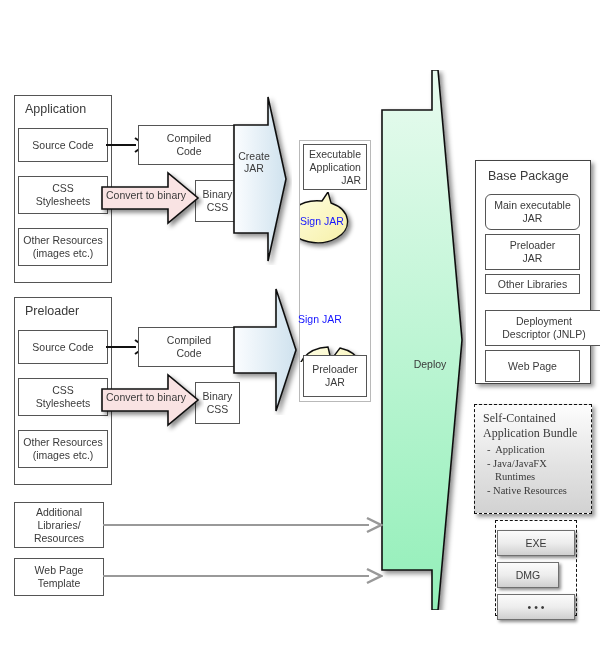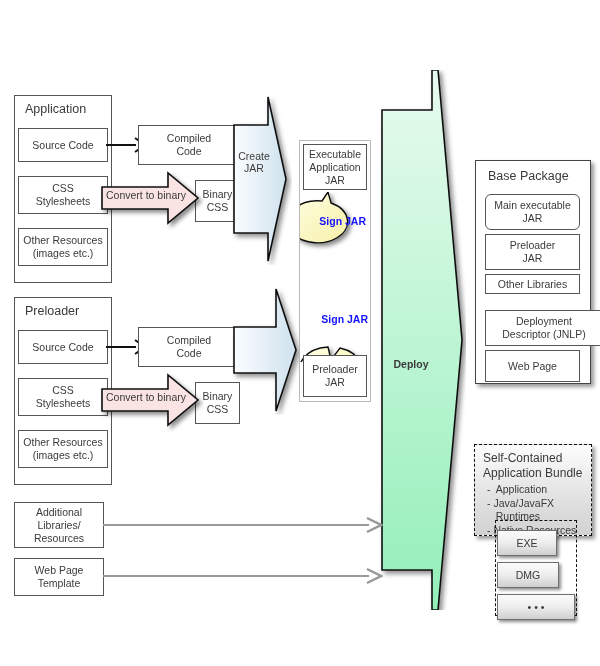--- a/index.html
+++ b/index.html
@@ -44,22 +44,22 @@
   .dashwrap{border:1px dashed #111;box-sizing:border-box;}
   .graybox{
     border:1px solid #6f6f6f;
     background:linear-gradient(to bottom,#fbfbfb 0%,#ededed 50%,#cfcfcf 100%);
     box-shadow:2px 2px 3px rgba(0,0,0,0.45);
     display:flex;align-items:center;justify-content:center;
     font-size:10.5px;color:#3a3a3a;
   }
 
   .sign-label{
-    position:absolute;width:100%;text-align:right;
-    font-size:10.5px;font-weight:bold;color:#1414ff;
+    position:absolute;width:100%;text-align:left;
+    font-size:10.5px;font-weight:normal;color:#1414ff;
   }
   .arrowlabel{
     position:absolute;width:100%;text-align:center;
     font-size:10.5px;line-height:12px;color:#3a3a3a;
   }
   svg{display:block;}
   .svgwrap{position:absolute;}
 </style>
 </head>
 <body>
@@ -73,21 +73,21 @@
           <stop offset="0%" stop-color="#e8fbef"></stop>
           <stop offset="100%" stop-color="#93efb9"></stop>
         </linearGradient>
         <filter id="shadA" x="-40%" y="-40%" width="200%" height="200%">
           <feDropShadow dx="3" dy="3" stdDeviation="2.5" flood-color="#000" flood-opacity="0.45"></feDropShadow>
         </filter>
       </defs>
       <path d="M 62 0 L 86 270 L 62 540 L 56 540 L 56 500 L 6 500 L 6 40 L 56 40 L 56 0 Z" fill="url(#gdeploy)" stroke="#111" stroke-width="1.6" filter="url(#shadA)"></path>
     </svg>
   </div>
-  <div class="arrowlabel" style="left:376px;top:358px;width:70px;font-weight:bold;">Deploy</div>
+  <div class="arrowlabel" style="left:395px;top:358px;width:70px;">Deploy</div>
 
   <div class="abs group" style="left:14px;top:95px;width:98px;height:188px;">
     <div class="group-title">Application</div>
   </div>
   <div class="abs box" style="left:18px;top:128px;width:90px;height:34px;white-space:pre-line;">Source Code</div>
   <div class="abs box" style="left:18px;top:176px;width:90px;height:38px;white-space:pre-line;">CSS
 Stylesheets</div>
   <div class="abs box" style="left:18px;top:228px;width:90px;height:38px;white-space:pre-line;">Other Resources
 (images etc.)</div>
 
@@ -186,21 +186,21 @@
   <div class="abs box" style="left:14px;top:558px;width:90px;height:38px;white-space:pre-line;">Web Page
 Template</div>
   <div class="svgwrap" style="left:103px;top:567px;">
     <svg width="280" height="18" viewBox="0 0 280 18">
       <line x1="0" y1="9" x2="266" y2="9" stroke="#999" stroke-width="2"></line>
       <path d="M 264 2 L 278 9 L 264 16" fill="none" stroke="#999" stroke-width="2.5"></path>
     </svg>
   </div>
 
   <div class="abs" style="left:299px;top:140px;width:72px;height:262px;border:1px solid #b9b9b9;background:#fff;"></div>
-  <div class="abs box" style="left:303px;top:144px;width:64px;height:46px;white-space:pre-line;">Executable
+  <div class="abs box" style="left:303px;top:144px;width:64px;height:46px;white-space:pre-line;text-align:right;">Executable
 Application
 JAR</div>
 
   <div class="svgwrap" style="left:300px;top:192px;">
     <svg width="72" height="62" viewBox="0 0 72 62">
       <defs>
         <linearGradient id="gbub" x1="0" y1="0" x2="1" y2="1">
           <stop offset="0%" stop-color="#ffffe6"></stop>
           <stop offset="100%" stop-color="#f7f0a8"></stop>
         </linearGradient>
@@ -228,29 +228,29 @@
   </div>
   <div class="abs box" style="left:485px;top:194px;width:95px;height:36px;white-space:pre-line;border-radius:6px;">Main executable
 JAR</div>
   <div class="abs box" style="left:485px;top:234px;width:95px;height:36px;white-space:pre-line;">Preloader
 JAR</div>
   <div class="abs box" style="left:485px;top:274px;width:95px;height:20px;white-space:pre-line;">Other Libraries</div>
   <div class="abs box" style="left:485px;top:310px;width:118px;height:36px;white-space:pre-line;">Deployment
 Descriptor (JNLP)</div>
   <div class="abs box" style="left:485px;top:350px;width:95px;height:32px;white-space:pre-line;">Web Page</div>
 
-  <div class="abs bundle" style="left:474px;top:444px;width:118px;height:92px;">
+  <div class="abs bundle" style="left:474px;top:404px;width:118px;height:110px;font-family:Liberation Serif, serif;">
     <div class="bundle-title" style="white-space:pre-line;">Self-Contained
 Application Bundle</div>
     <div class="bundle-list">
       <div>-  Application</div>
       <div>- Java/JavaFX</div>
       <div>   Runtimes</div>
       <div>- Native Resources</div>
     </div>
   </div>
 
   <div class="abs dashwrap" style="left:495px;top:520px;width:82px;height:96px;"></div>
-  <div class="abs graybox" style="left:497px;top:530px;width:60px;height:26px;">EXE</div>
+  <div class="abs graybox" style="left:497px;top:530px;width:78px;height:26px;">EXE</div>
   <div class="abs graybox" style="left:497px;top:562px;width:62px;height:26px;">DMG</div>
   <div class="abs graybox" style="left:497px;top:594px;width:78px;height:26px;">• • •</div>
 
 </div>
 
 </body></html>

